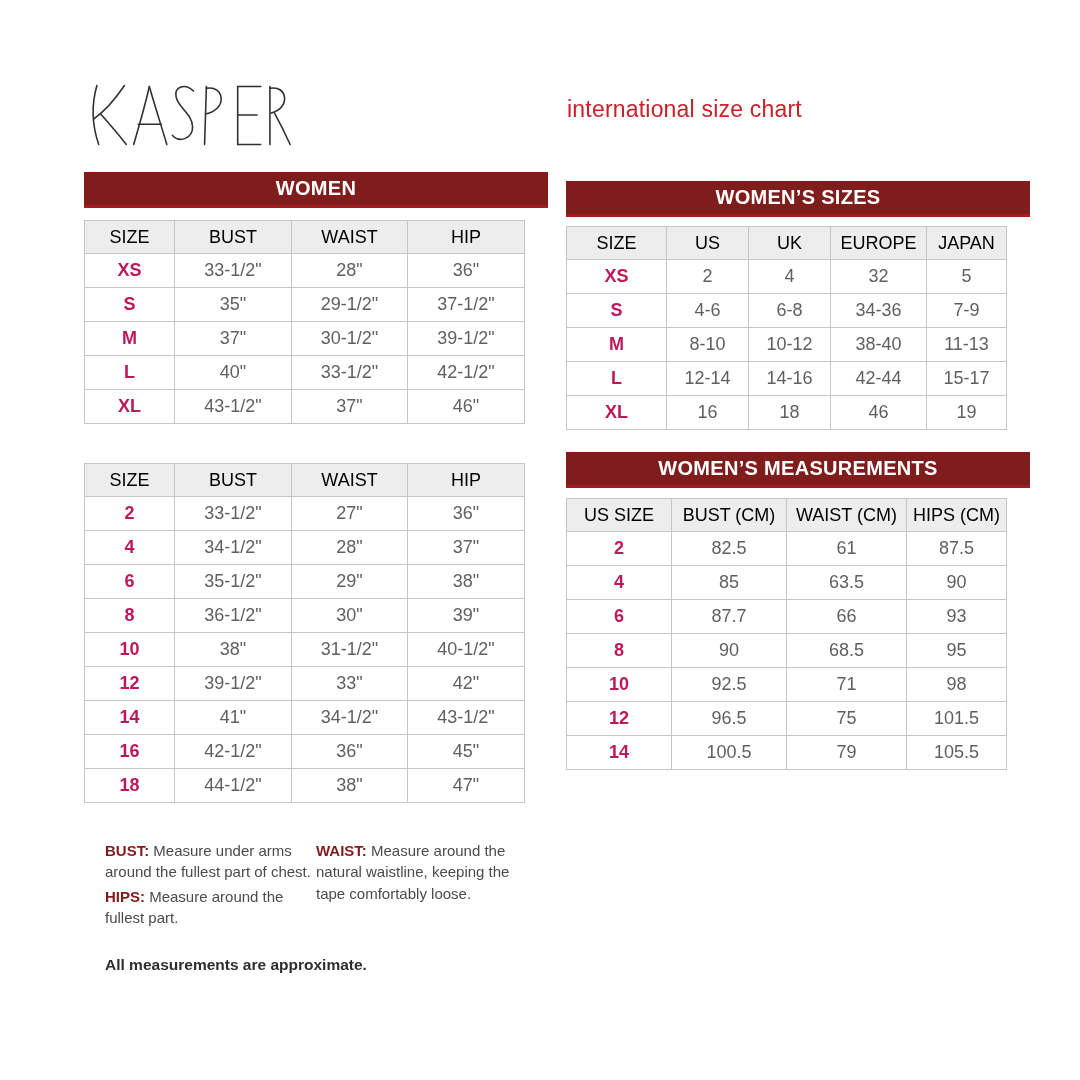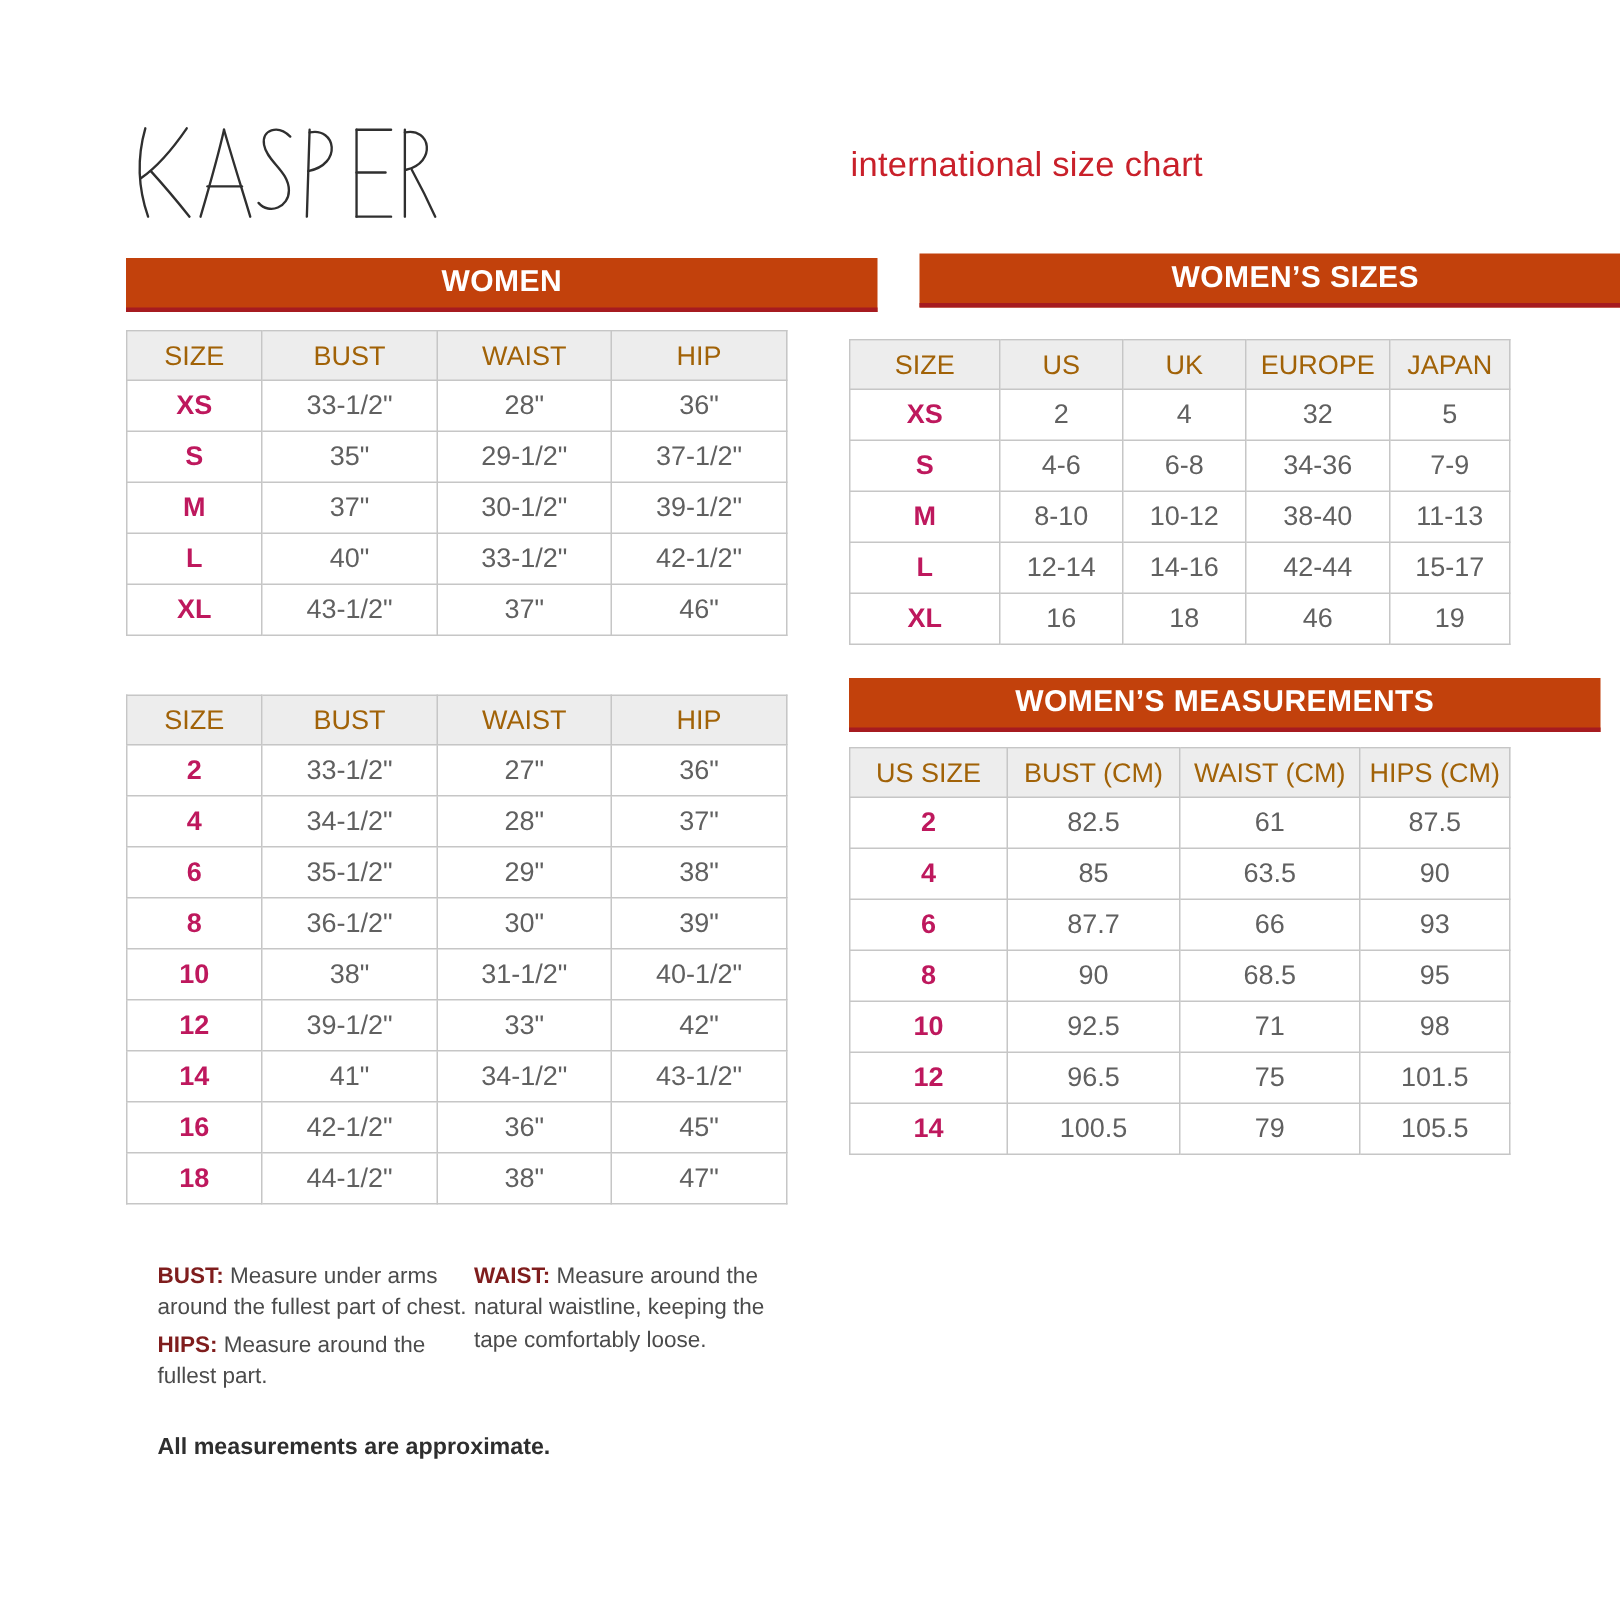--- a/index.html
+++ b/index.html
@@ -18,42 +18,42 @@
 
   
   .subtitle {
     position: absolute; left: 567px; top: 96px;
     font-size: 23px; color: #c9202a; font-weight: 400;
     letter-spacing: 0.2px;
   }
 
   
   .red-bar {
-    position: absolute; width: 501px; height: 36px;
-    background: #c2410c;
+    position: absolute; width: 464px; height: 36px;
+    background: #7f1d1d;
     border-bottom: 3px solid #a61b20;
     color: #ffffff; font-weight: bold; font-size: 20px;
     display: flex; align-items: center; justify-content: center;
     letter-spacing: 0.3px;
   }
   .bar-women        { left: 84px;  top: 172px; }
-  .bar-sizes        { left: 566px; top: 169px; margin-left: 47px; }
+  .bar-sizes        { left: 566px; top: 181px; }
   .bar-measurements { left: 566px; top: 452px; }
 
   
   table.size-table {
     position: absolute;
     width: 440px;
     border-collapse: collapse;
     table-layout: fixed;
     font-size: 18px;
   }
   table.size-table th {
     background: #ededed;
-    color: #a16207;
+    color: #000000;
     font-weight: normal;
     height: 33px;
     border: 1px solid #c6c6c6;
     text-align: center;
     padding: 0;
   }
   table.size-table td {
     background: #ffffff;
     color: #606060;
     height: 34px;

